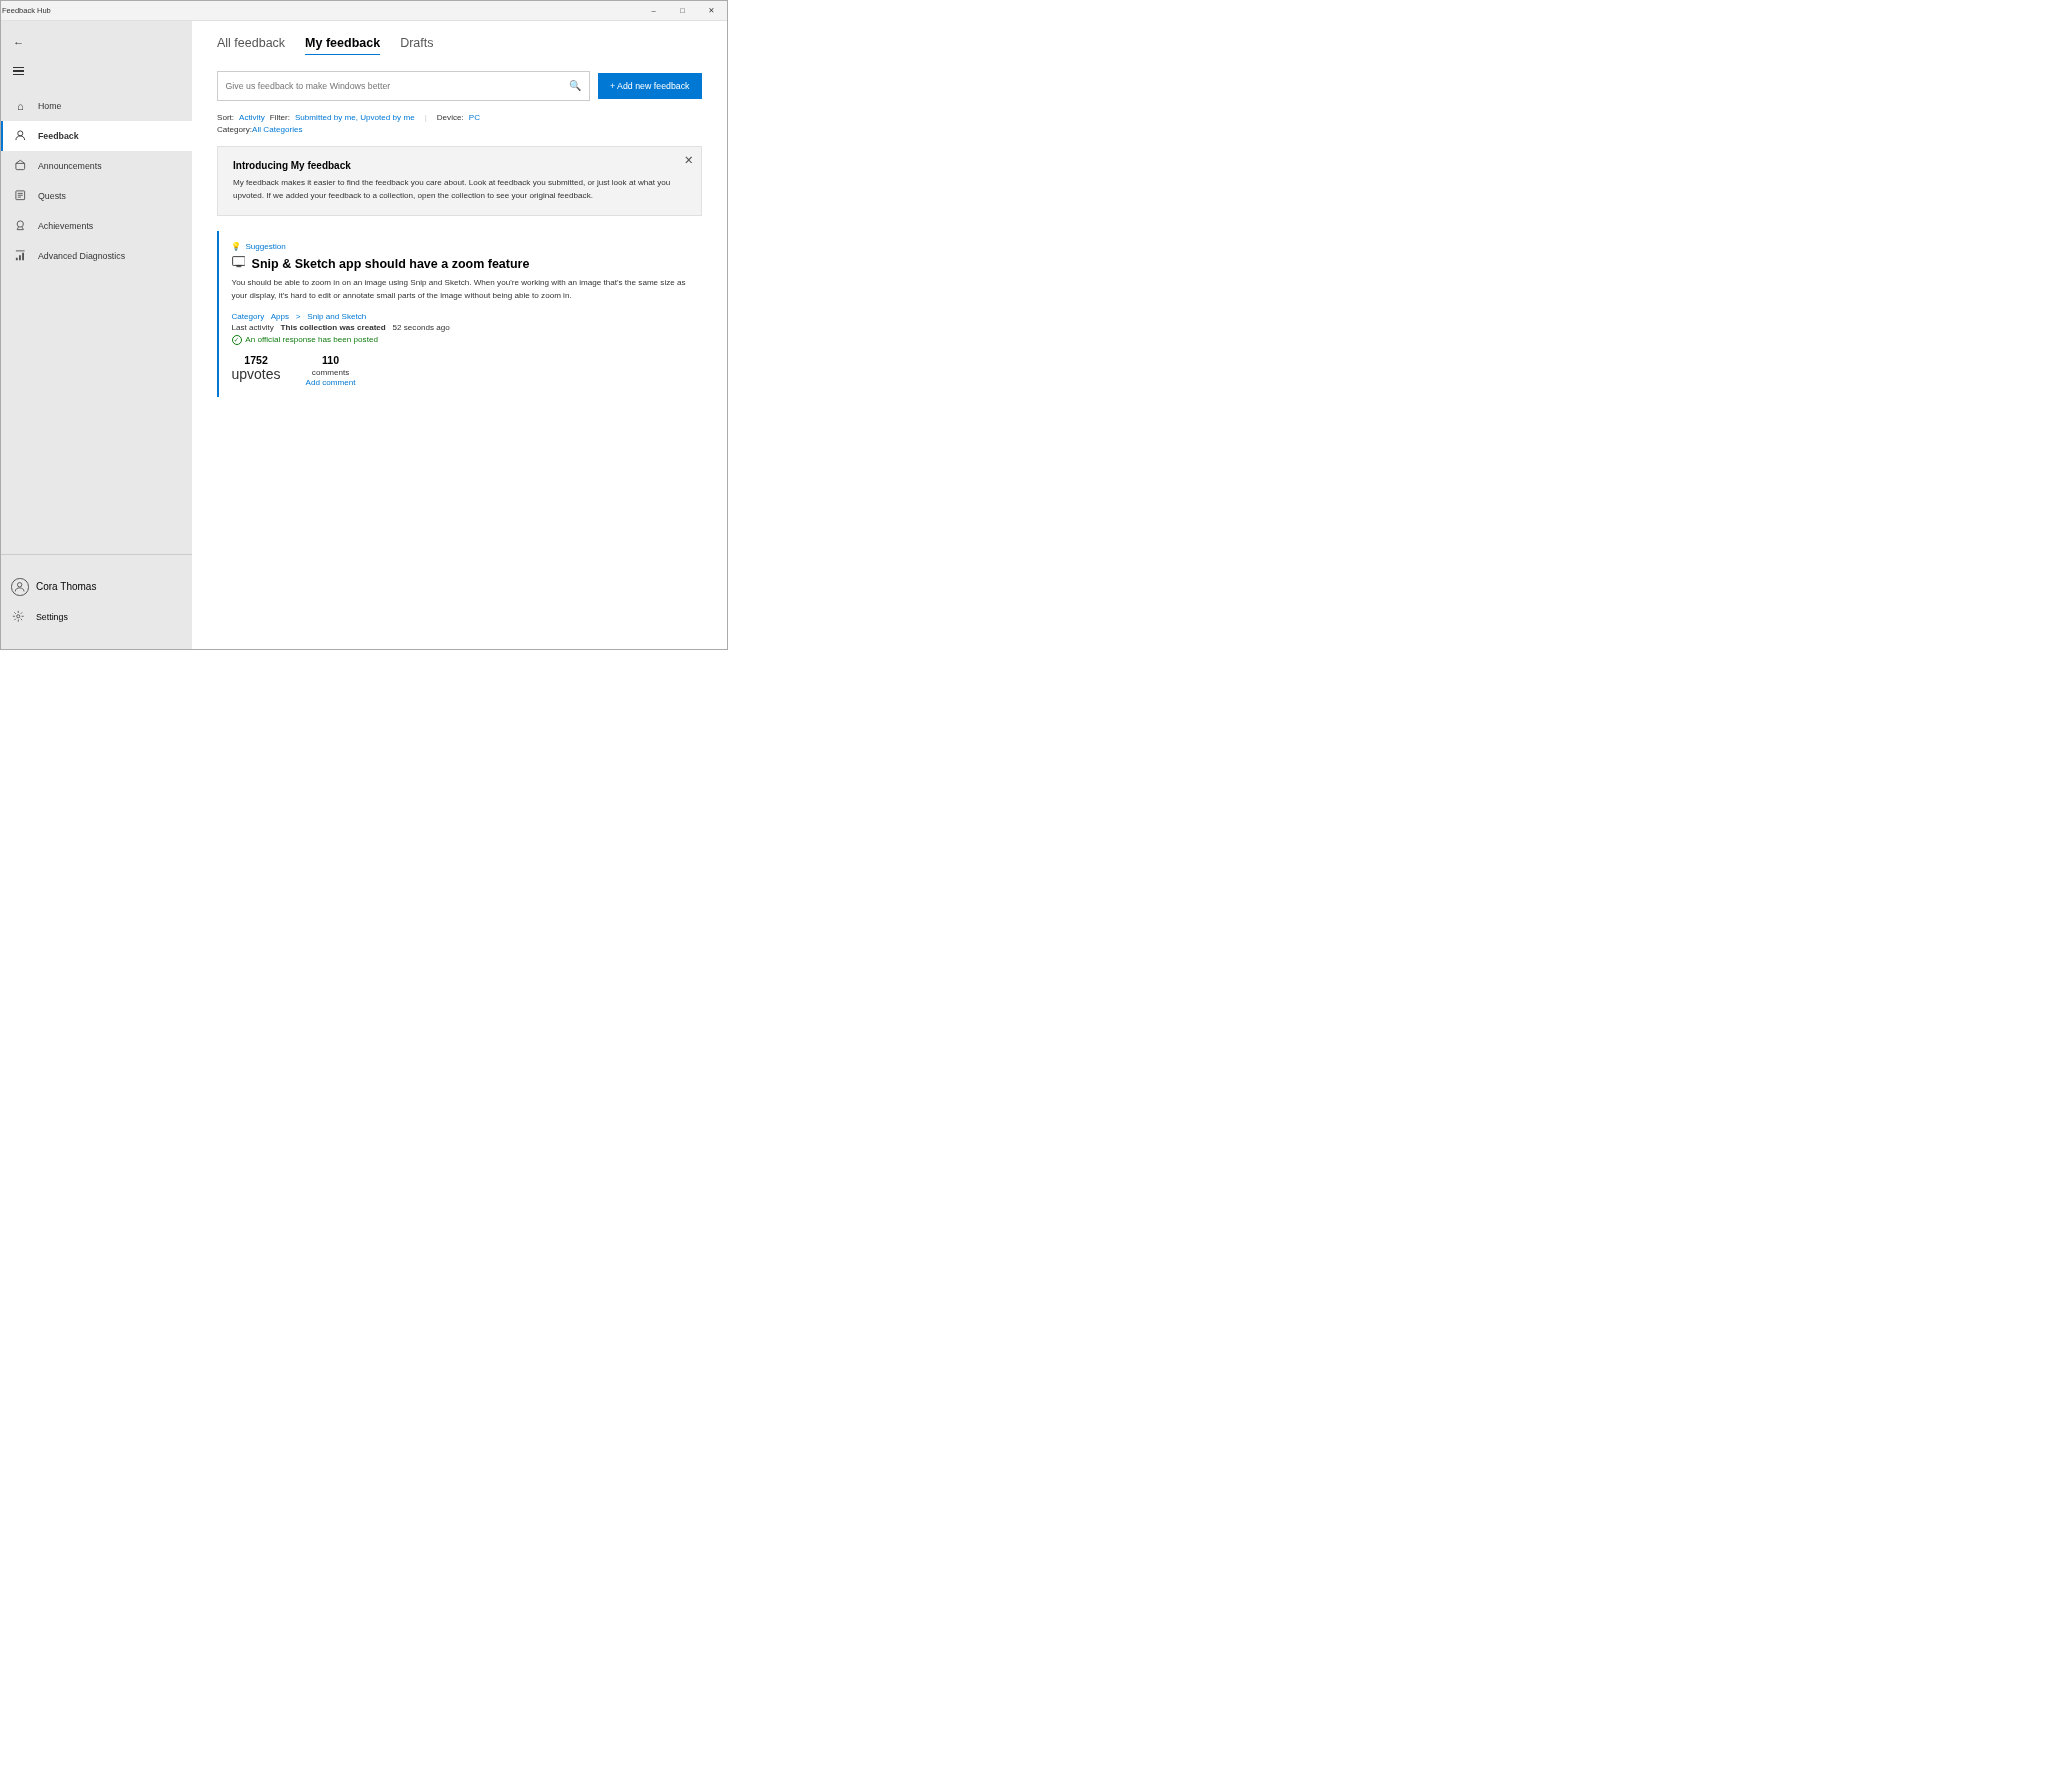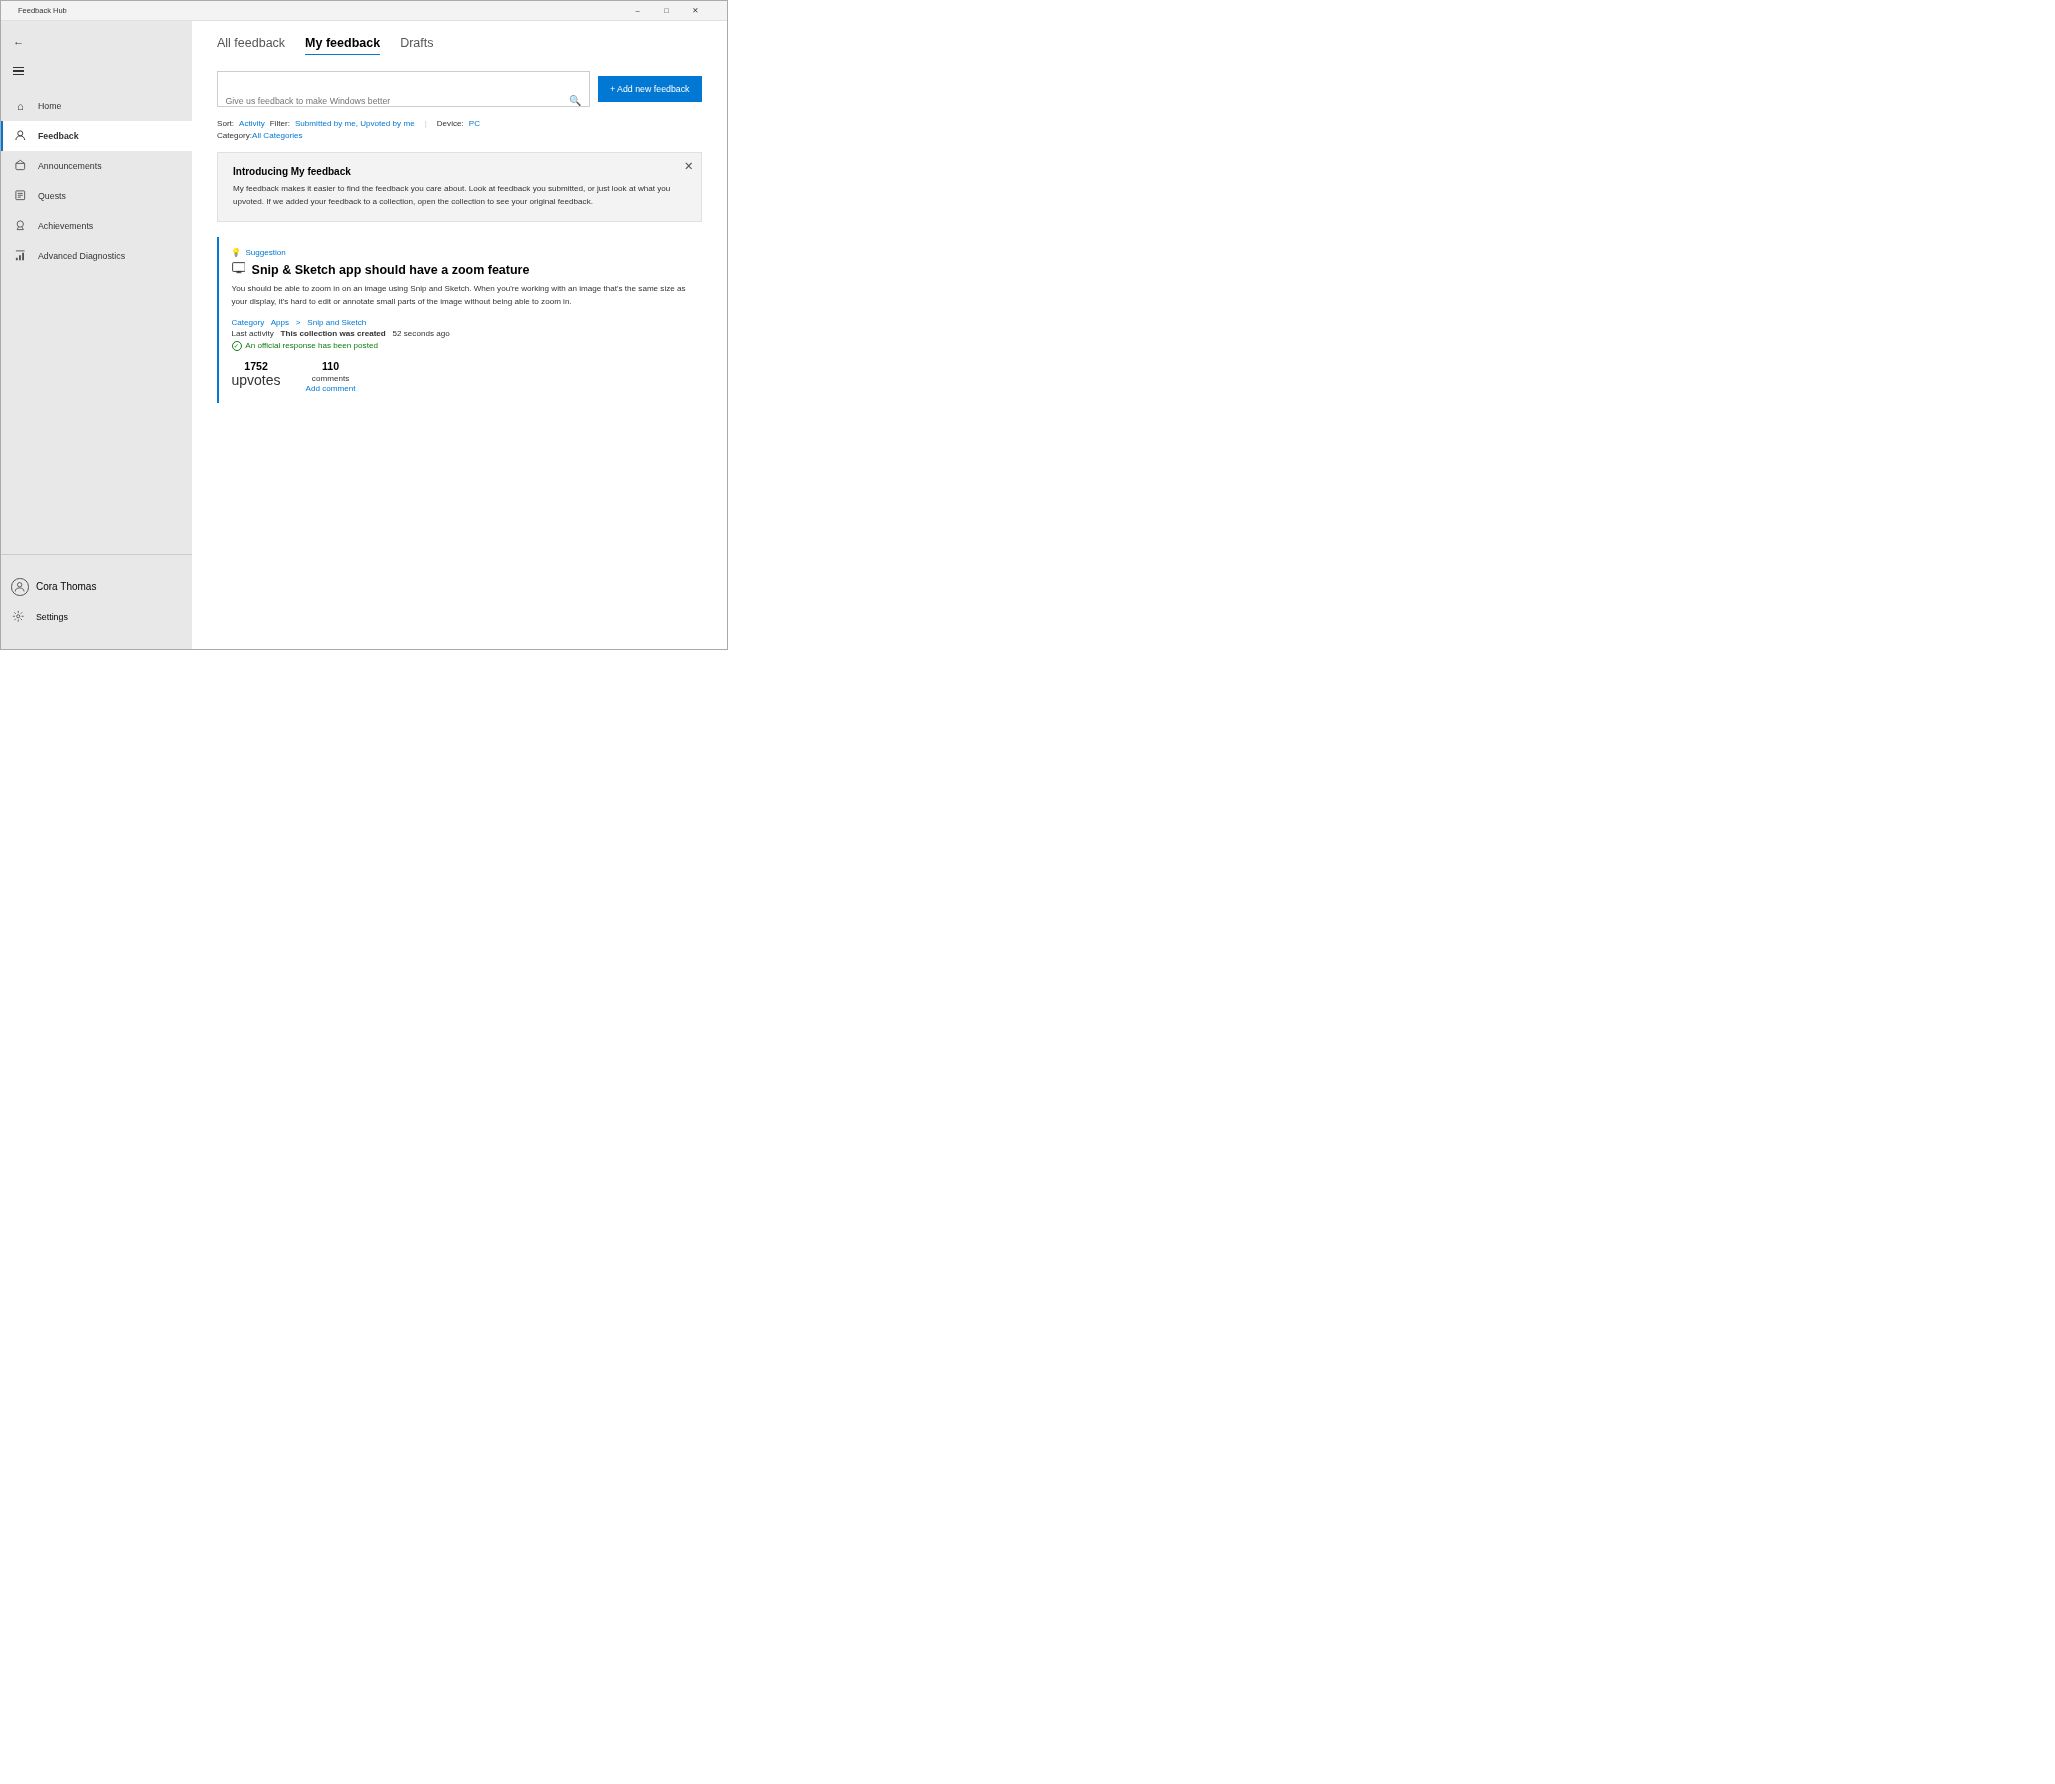--- a/index.html
+++ b/index.html
@@ -13,21 +13,21 @@
       display: flex;
       flex-direction: column;
     }
 
     
     .title-bar {
       height: 20px;
       background: #f3f3f3;
       display: flex;
       align-items: center;
-      padding: 0 17px;
+      padding: 0 1px;
       border-bottom: 0.6px solid #e0e0e0;
       flex-shrink: 0;
     }
     .title-bar-title {
       font-size: 7.5px;
       color: #333;
       flex: 1;
     }
     .title-bar-controls {
       display: flex;
@@ -190,23 +190,23 @@
     
     .search-row {
       display: flex;
       gap: 7.5px;
       margin-bottom: 12.5px;
       align-items: center;
     }
     .search-box {
       flex: 1;
       display: flex;
-      align-items: flex-end;
+      align-items: center;
       border: 0.6px solid #ccc;
-      height: 36px;
+      height: 30px;
       padding: 0 7.5px;
       gap: 5px;
     }
     .search-input {
       flex: 1;
       border: none;
       outline: none;
       font-size: 8.8px;
       color: #555;
       font-family: 'Segoe UI', sans-serif;

